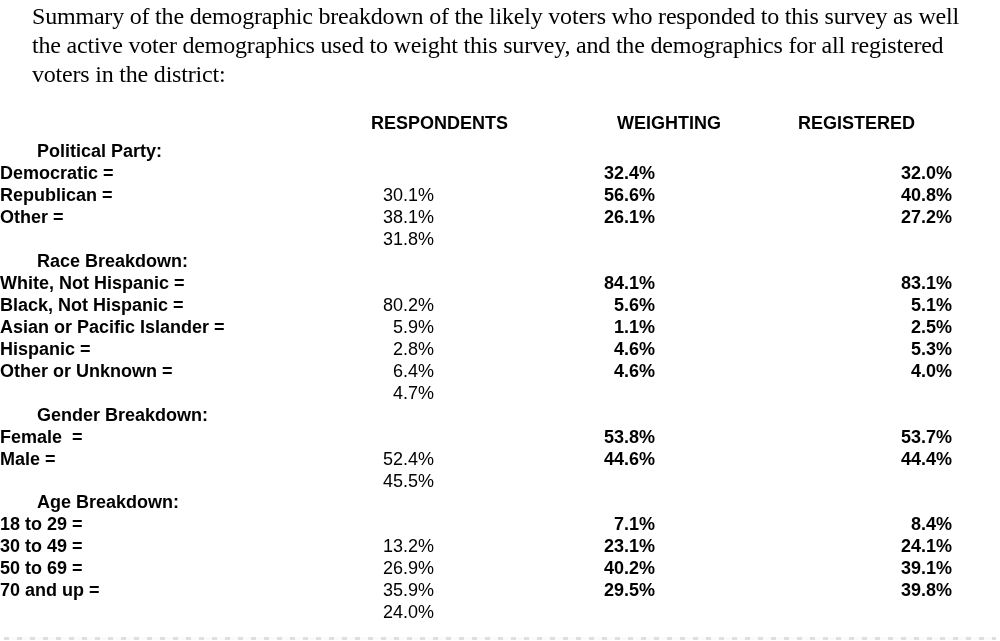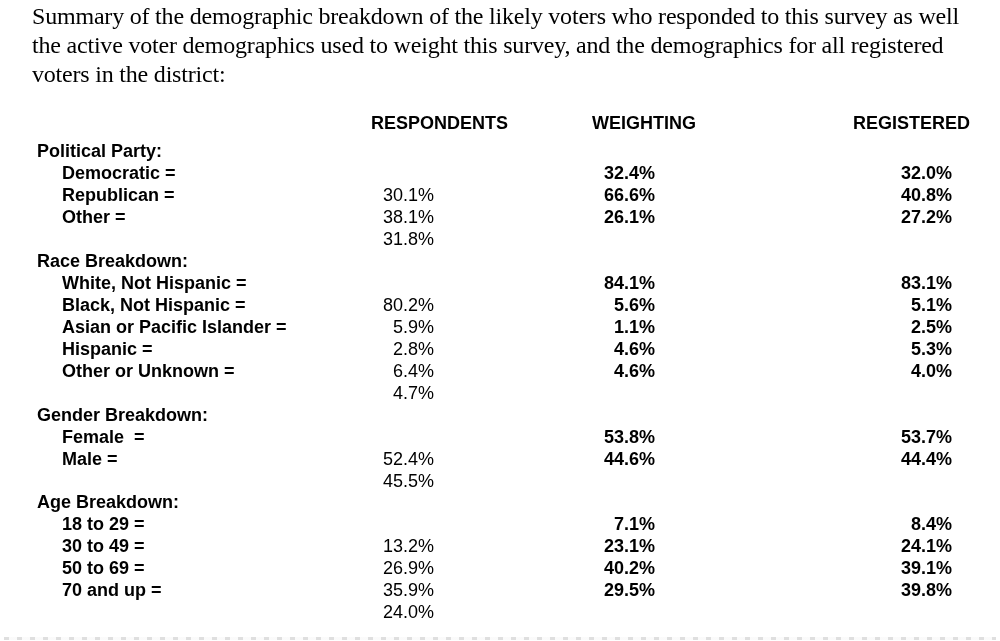--- a/index.html
+++ b/index.html
@@ -39,43 +39,42 @@
     padding-left: 17px;
   }
   .col-head {
     position: absolute; top: 0;
     font-weight: bold;
     font-size: 18px;
     line-height: 22px;
     white-space: nowrap;
   }
   .col-head.respondents { left: 371px; }
-  .col-head.weighting   { left: 592px; text-align: right; }
-  .col-head.registered  { left: 853px; }
+  .col-head.weighting   { left: 617px; text-align: right; }
+  .col-head.registered  { left: 798px; }
 
   .section { margin-top: 22px; }
   .section.first { margin-top: 6px; }
   .section.age   { margin-top: 21px; }
 
   .section-title {
     padding-left: 37px;
     font-weight: bold;
     font-size: 18px;
     line-height: 22px;
     white-space: pre;
   }
   .row {
     display: grid;
     grid-template-columns: 434px 221px 297px;
     height: 22px;
     font-size: 18px;
     line-height: 22px;
   }
   .row .label {
-    padding-left: 62px;
     font-weight: bold;
     white-space: pre;
   }
   .cell { text-align: right; white-space: pre; }
   .cell.resp, .cell.wt { font-weight: bold; }
   .cell.reg { font-weight: normal; }
 
   
   .scan-smudge {
     position: absolute;
@@ -106,21 +105,21 @@
   <div class="section first">
     <div class="section-title">Political Party:</div>
     <div class="row">
       <span class="label">Democratic =</span>
       <span class="cell resp">32.4%</span>
       <span class="cell wt">32.0%</span>
       <span class="cell reg">30.1%</span>
     </div>
     <div class="row">
       <span class="label">Republican =</span>
-      <span class="cell resp">66.6%</span>
+      <span class="cell resp">56.6%</span>
       <span class="cell wt">40.8%</span>
       <span class="cell reg">38.1%</span>
     </div>
     <div class="row">
       <span class="label">Other =</span>
       <span class="cell resp">26.1%</span>
       <span class="cell wt">27.2%</span>
       <span class="cell reg">31.8%</span>
     </div>
   </div>

